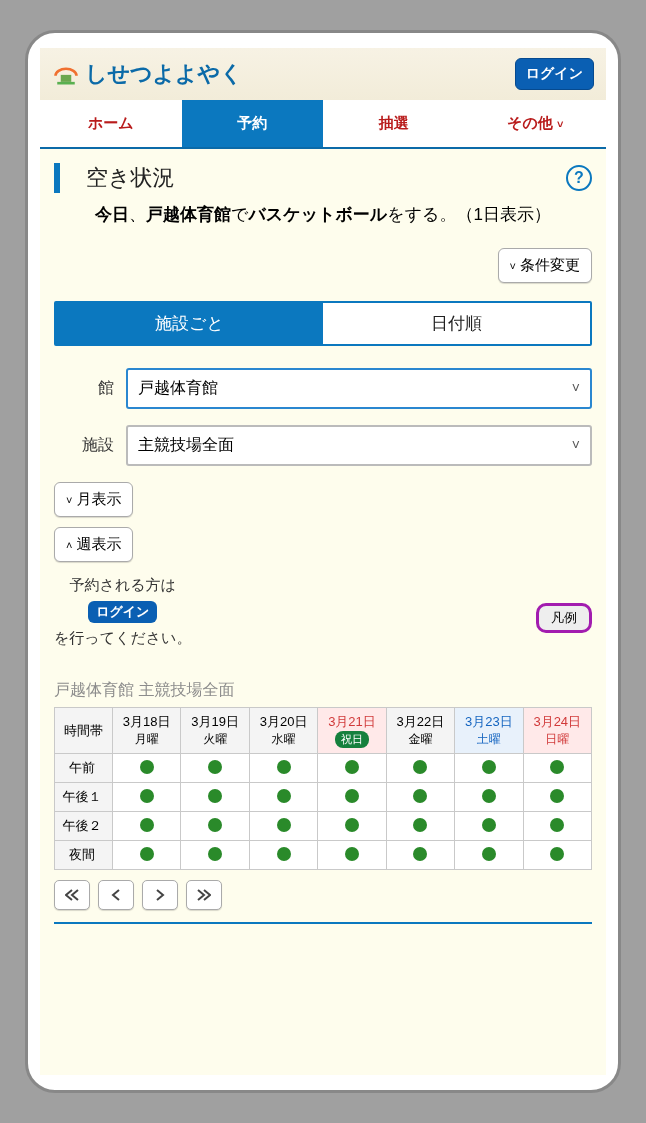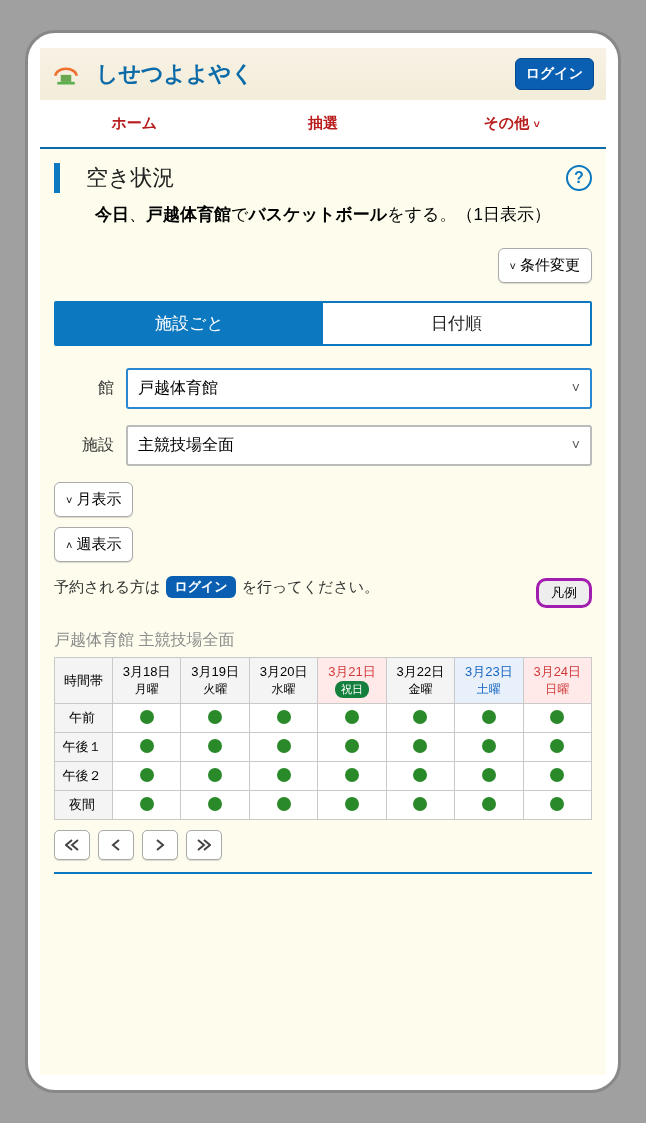--- a/index.html
+++ b/index.html
@@ -26,21 +26,21 @@
   flex-direction: column;
 }
 
 .header {
   background: linear-gradient(180deg, #f7f2e4 0%, #f2ecd9 100%);
   display: flex;
   align-items: center;
   justify-content: space-between;
   padding: 10px 12px;
 }
-.brand { display: flex; align-items: center; gap: 16px; }
+.brand { display: flex; align-items: center; gap: 5px; }
 .brand-icon {
   width: 28px; height: 28px;
   display: inline-flex; align-items: center; justify-content: center;
 }
 .brand-text { color: #0b6aa8; font-size: 22px; font-weight: 600; }
 .login-btn {
   background: #0a5fb3;
   color: #fff;
   border: 1px solid #064a8f;
   border-radius: 6px;
@@ -147,21 +147,21 @@
 .select.gray { border-color: #bbb; }
 .select::after {
   content: "˅";
   position: absolute;
   right: 10px; top: 50%; transform: translateY(-55%);
   color: #555; font-size: 14px;
 }
 
 .disp-btns { margin: 10px 0 14px; display: flex; flex-direction: column; gap: 10px; align-items: flex-start; }
 
-.note { font-size: 15px; color: #333; display: flex; align-items: center; gap: 6px; margin-bottom: 12px; }
+.note { font-size: 15px; color: #333; display: flex; align-items: center; gap: 6px; margin-bottom: 12px; flex-direction: column; }
 .inline-login {
   background: #0a5fb3; color: #fff;
   border-radius: 6px;
   padding: 2px 8px;
   font-size: 13px;
   font-weight: 700;
   cursor: pointer;
 }
 .legend-btn {
   float: right;
@@ -229,20 +229,21 @@
             <rect x="6" y="25" width="20" height="3" fill="#59b050"></rect>
           </svg>
         </span>
         <span class="brand-text">しせつよよやく</span>
       </div>
       <button class="login-btn">ログイン</button>
     </div>
 
     <div class="nav">
       <div class="nav-item">ホーム</div>
+      <div class="nav-item active">予約</div>
       <div class="nav-item">抽選</div>
       <div class="nav-item">
         <span>その他</span>
         <span class="chev">˅</span>
       </div>
     </div>
 
     <div class="main">
       <div class="title-row">
         <div class="page-title">空き状況</div>

